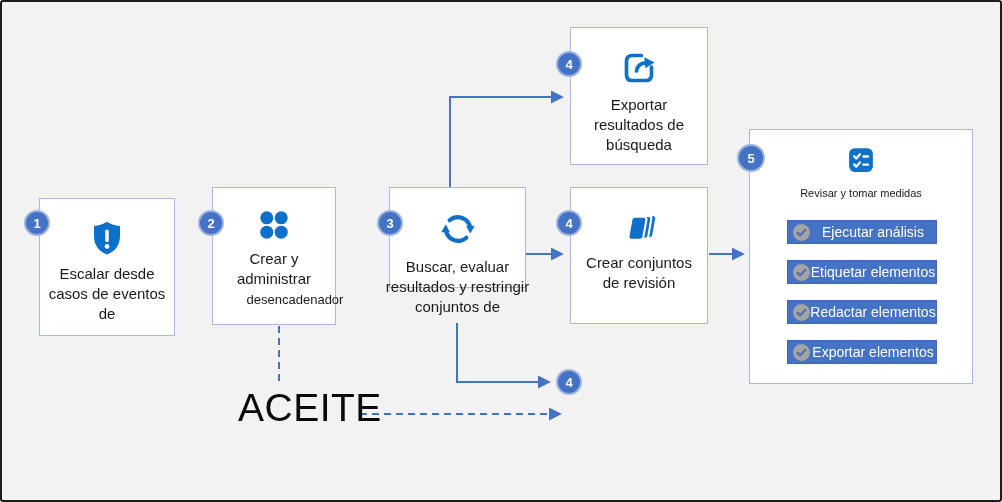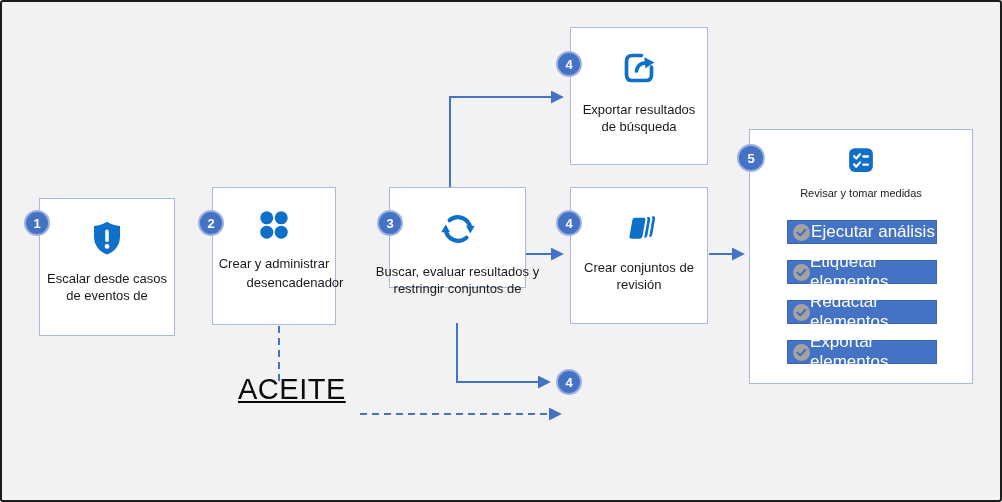--- a/index.html
+++ b/index.html
@@ -15,54 +15,54 @@
     padding-top:20px;
   }
   #box1{left:37px;top:196px;width:136px;height:138px;}
   #box2{left:210px;top:185px;width:124px;height:138px;}
   #box3{left:387px;top:185px;width:137px;height:101px;}
   #box4a{left:568px;top:25px;width:138px;height:138px;}
   #box4b{left:568px;top:185px;width:138px;height:137px;}
   #box4c{left:568px;top:343px;width:138px;height:137px;}
   #box5{left:747px;top:127px;width:224px;height:255px;padding-top:15px;}
   .label{
-    font-size:13px;line-height:1.32;color:#1a1a1a;text-align:center;
-    margin-top:13px;width:126px;
+    font-size:15px;line-height:1.32;color:#1a1a1a;text-align:center;
+    margin-top:7px;width:126px;
   }
   .label.wide{width:176px;}
   .sublabel{font-size:13px;color:#1a1a1a;margin-top:3px;margin-left:42px;text-align:center;width:126px;}
   .stepnum{
     position:absolute;z-index:5;width:26px;height:26px;border-radius:50%;
     background:#4472c4;border:2px solid #9db1e0;box-sizing:border-box;
     color:#fff;font-size:13px;font-weight:bold;
     display:flex;align-items:center;justify-content:center;
   }
   #num1{left:22px;top:208px;}
   #num2{left:196px;top:208px;}
   #num3{left:375px;top:208px;}
   #num4a{left:554px;top:49px;}
   #num4b{left:554px;top:208px;}
   #num4c{left:554px;top:367px;}
   #num5{left:735px;top:142px;width:28px;height:28px;}
   .icon{display:flex;align-items:center;justify-content:center;}
   #box5 .label{margin-top:11px;font-size:11px;width:200px;}
   .action{
     position:absolute;left:37px;width:150px;height:24px;box-sizing:border-box;
-    background:#4472c4;border:1px solid #3d66b5;color:#fff;font-size:17px;
+    background:#4472c4;border:1px solid #3d66b5;color:#fff;font-size:14px;
     display:flex;align-items:center;justify-content:center;padding-left:22px;
     cursor:pointer;
   }
   .action .check{
     position:absolute;left:5px;top:3px;width:17px;height:17px;border-radius:50%;
     background:#a3a3a3;display:flex;align-items:center;justify-content:center;
   }
   #act1{top:90px;} #act2{top:130px;} #act3{top:170px;} #act4{top:210px;}
   .floating{
-    position:absolute;left:236px;top:371px;z-index:3;
-    font-size:29px;color:#0a0a0a;letter-spacing:0.5px;text-decoration:underline;
+    position:absolute;left:236px;top:384px;z-index:3;
+    font-size:39px;color:#0a0a0a;letter-spacing:0.5px;
   }
 </style>
 </head>
 <body>
 
 <div class="frame">
 
   <svg class="connectors" width="1002" height="502">
     <defs>
       <marker id="arrowhead" viewBox="0 0 10 10" refX="7" refY="5" markerWidth="6.5" markerHeight="6.5" orient="auto">

